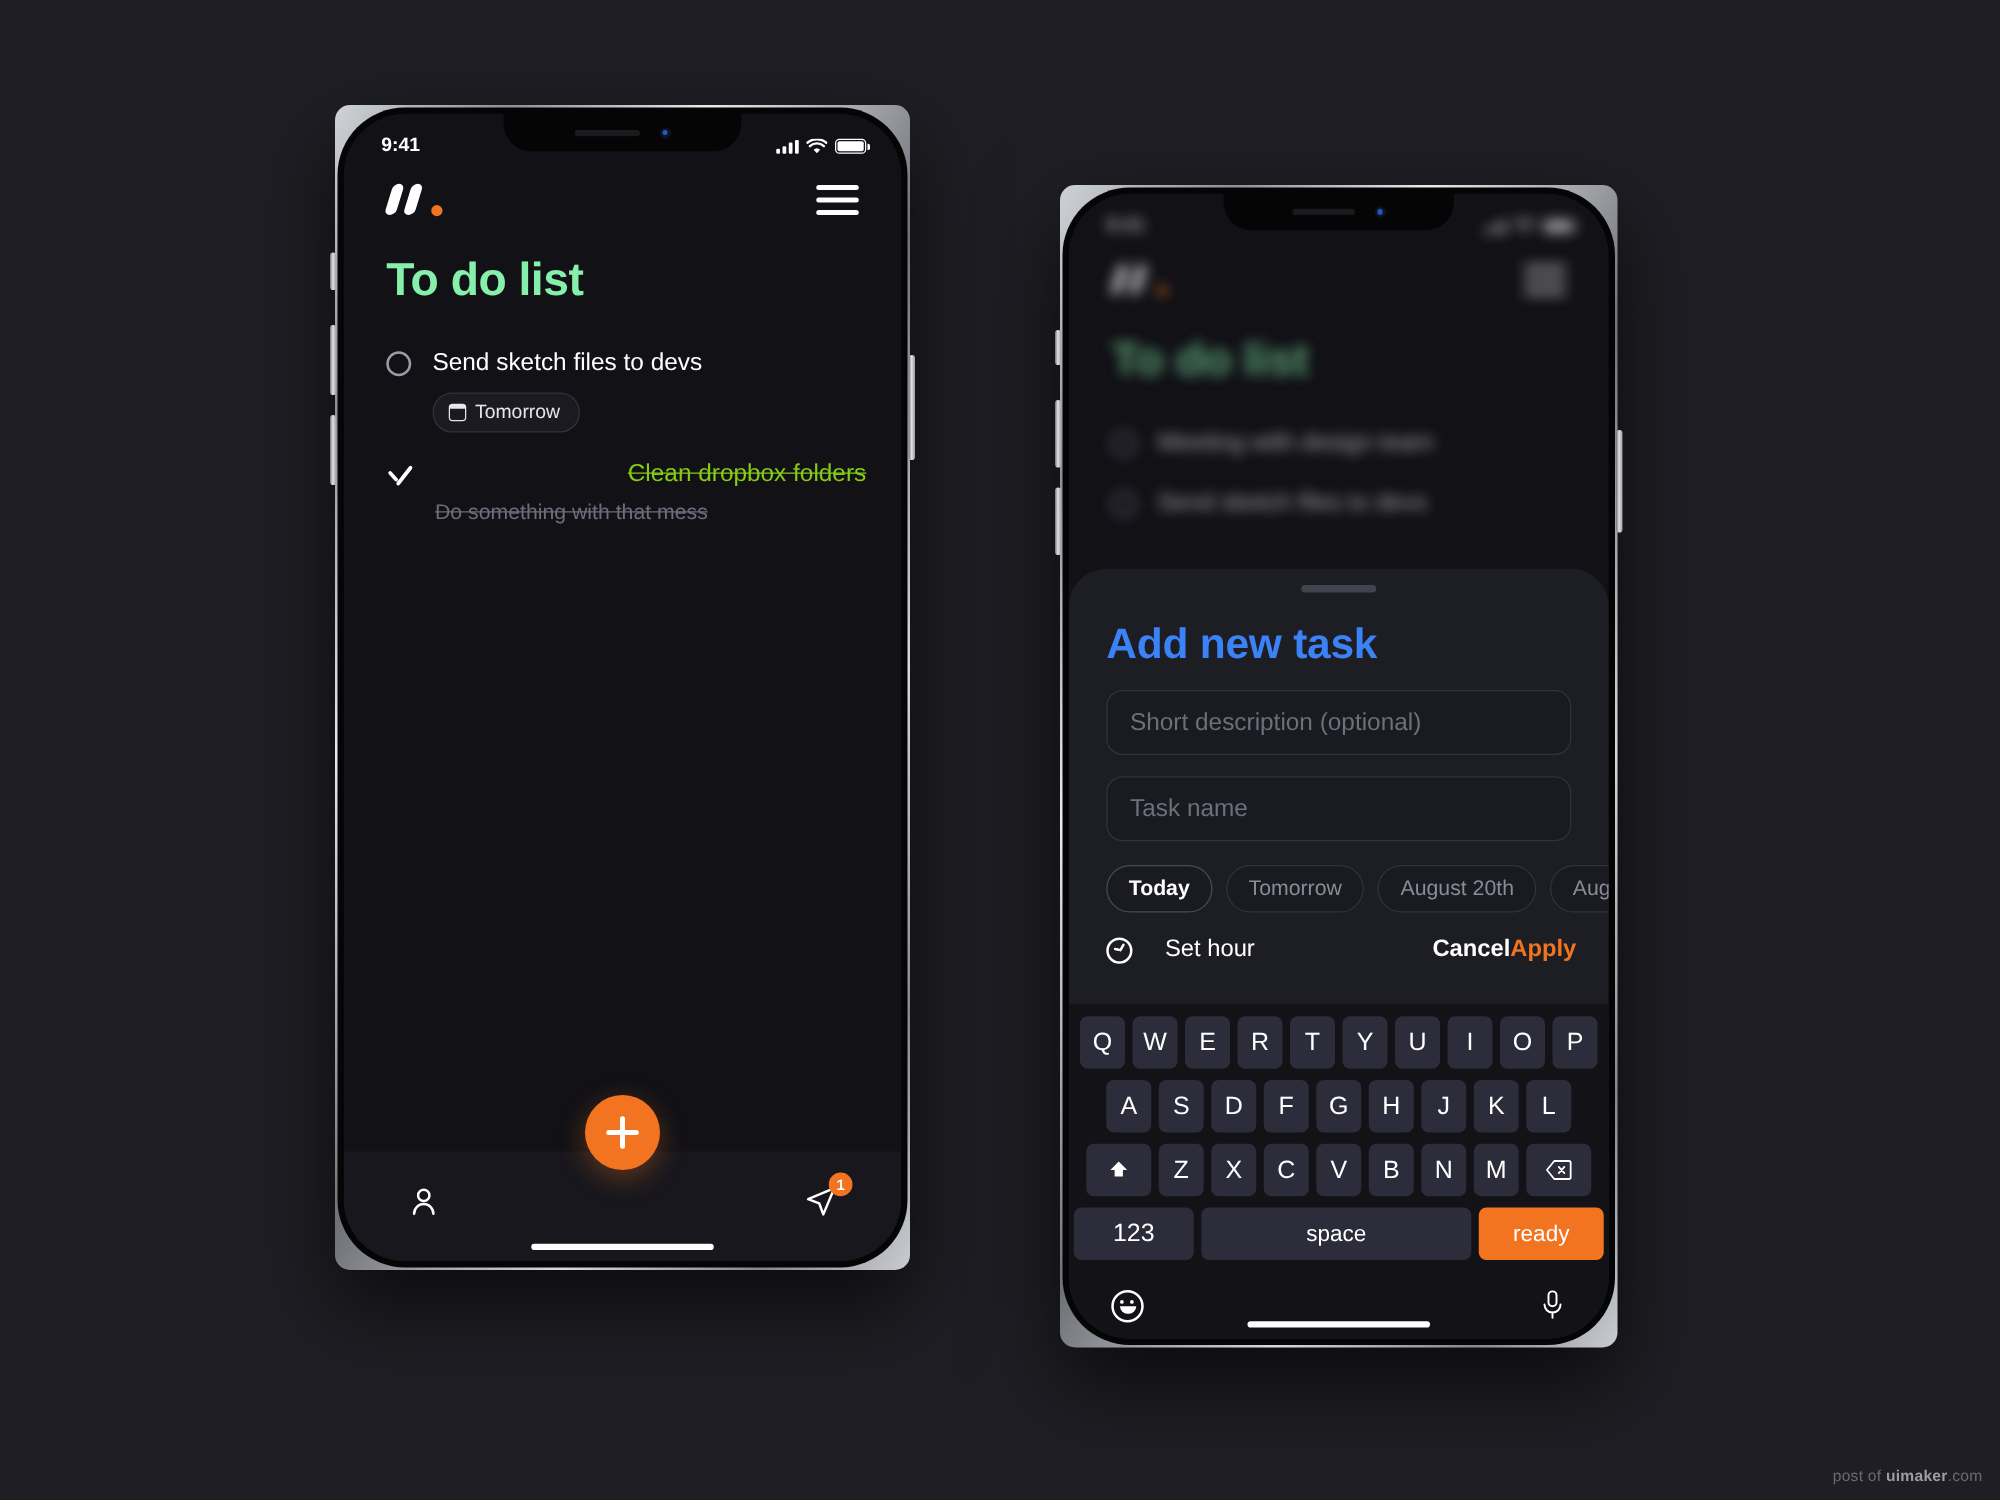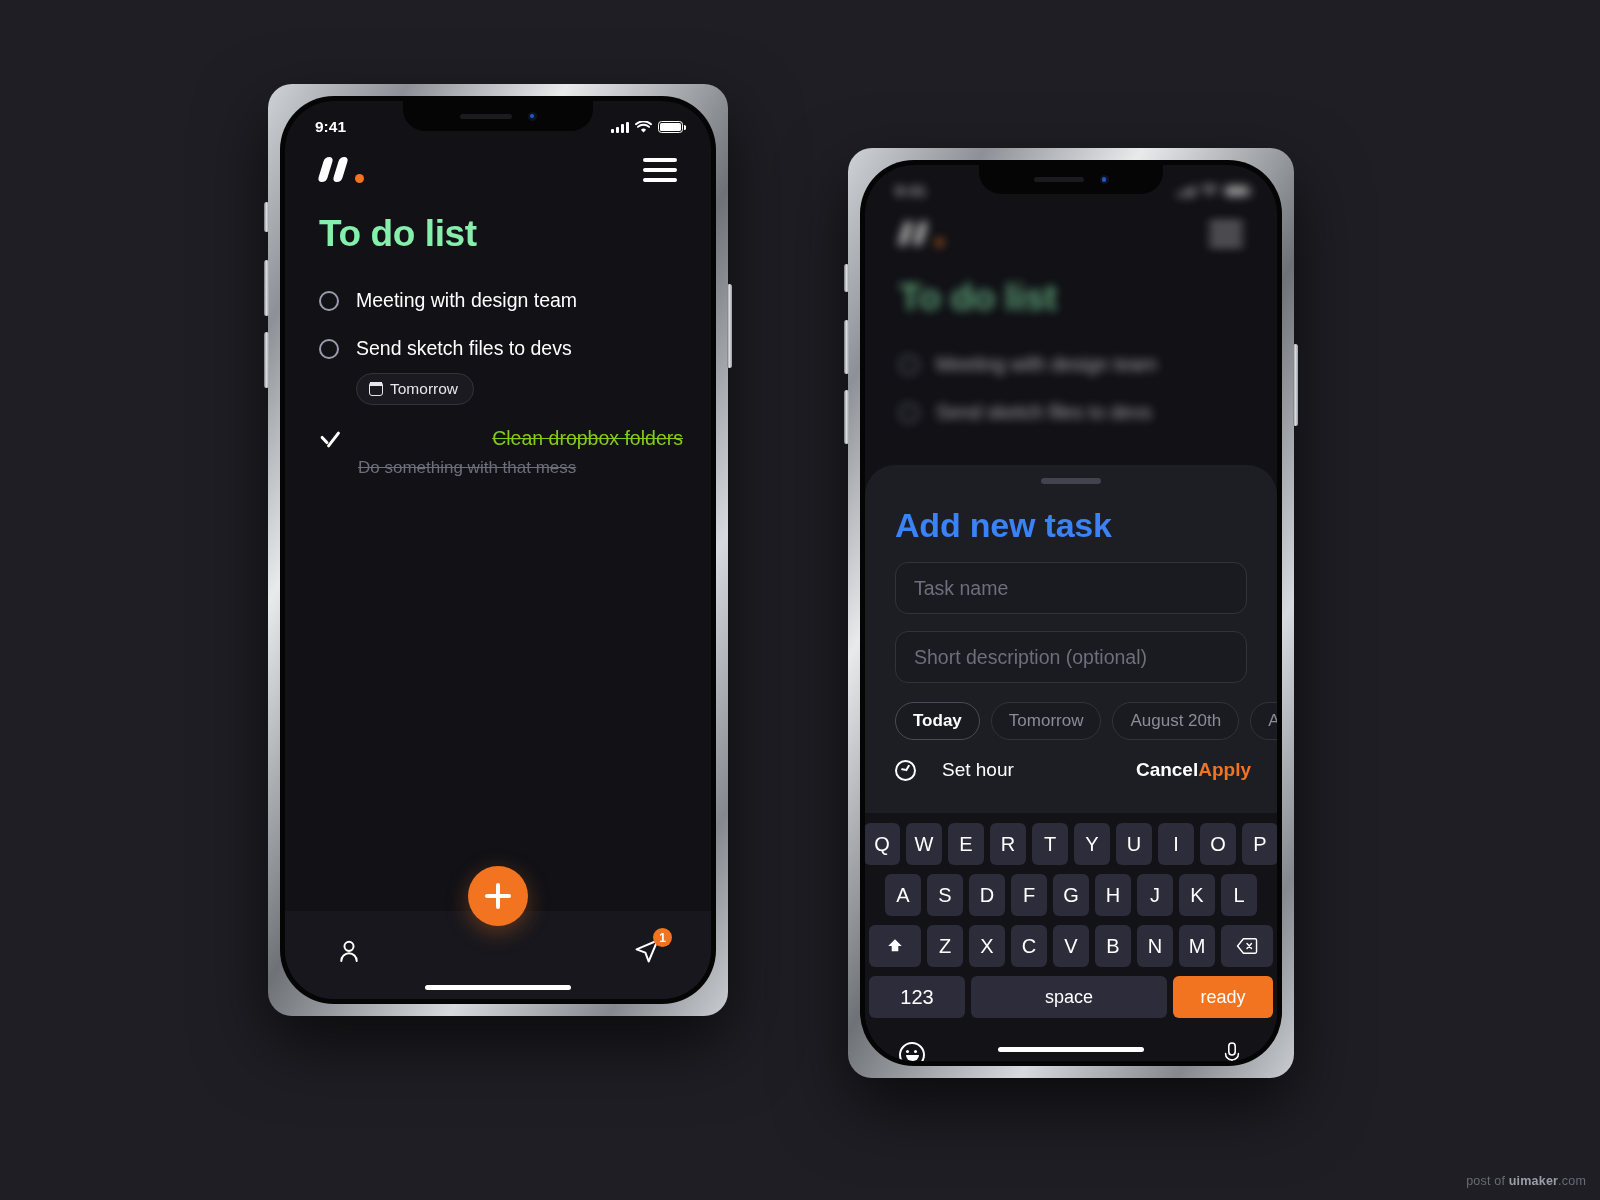--- a/index.html
+++ b/index.html
@@ -9,24 +9,24 @@
     height: 1200px;
     background: #1e1e24;
     font-family: "Liberation Sans", sans-serif;
     overflow: hidden;
     position: relative;
   }
 
   
   .phone {
     position: absolute;
-    border-radius: 24px;
+    border-radius: 12px;
     background: linear-gradient(120deg, #cfd2d6 0%, #8d9096 14%, #e8eaec 30%,
                 #6e7176 52%, #d6d9dd 72%, #85888e 88%, #c9ccd0 100%);
-    padding: 12px;
+    padding: 2px;
     box-shadow: 0 28px 70px rgba(0,0,0,.62);
   }
   .phone-inner {
     width: 100%; height: 100%;
     border-radius: 54px;
     background: #050506;
     padding: 5px;
   }
   .screen {
     width: 100%; height: 100%;
@@ -339,26 +339,20 @@
           <span></span>
             <span></span>
             <span></span>
         </div>
       </div>
 
       <div class="page-title">To do list</div>
 
       <div class="tasks">
 
-        <div class="task">
-          <div class="circle"></div>
-          <div class="task-body">
-            <div class="task-title">Meeting with design team</div>
-          </div>
-        </div>
 
         <div class="task">
           <div class="circle"></div>
           <div class="task-body">
             <div class="task-title">Send sketch files to devs</div>
             <div class="chip-date">
               <span class="cal-icon"></span>
               <span>Tomorrow</span>
             </div>
           </div>
@@ -457,24 +451,24 @@
             </div>
           </div>
         </div>
       </div>
 
       <div class="sheet">
         <div class="grabber"></div>
         <div class="sheet-title">Add new task</div>
 
         <div class="field">
+          <span>Short description (optional)</span>
+        </div>
+        <div class="field">
           <span>Task name</span>
-        </div>
-        <div class="field">
-          <span>Short description (optional)</span>
         </div>
 
         <div class="chips">
           <div class="chip active">Today</div>
           <div class="chip">Tomorrow</div>
           <div class="chip">August 20th</div>
           <div class="chip">August 2</div>
         </div>
 
         <div class="action-row">

